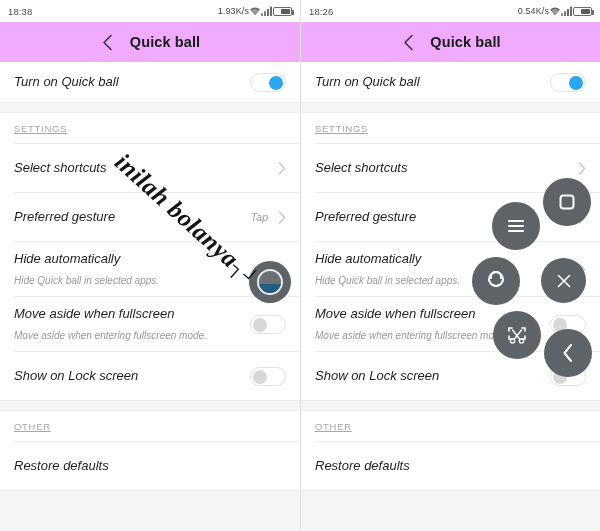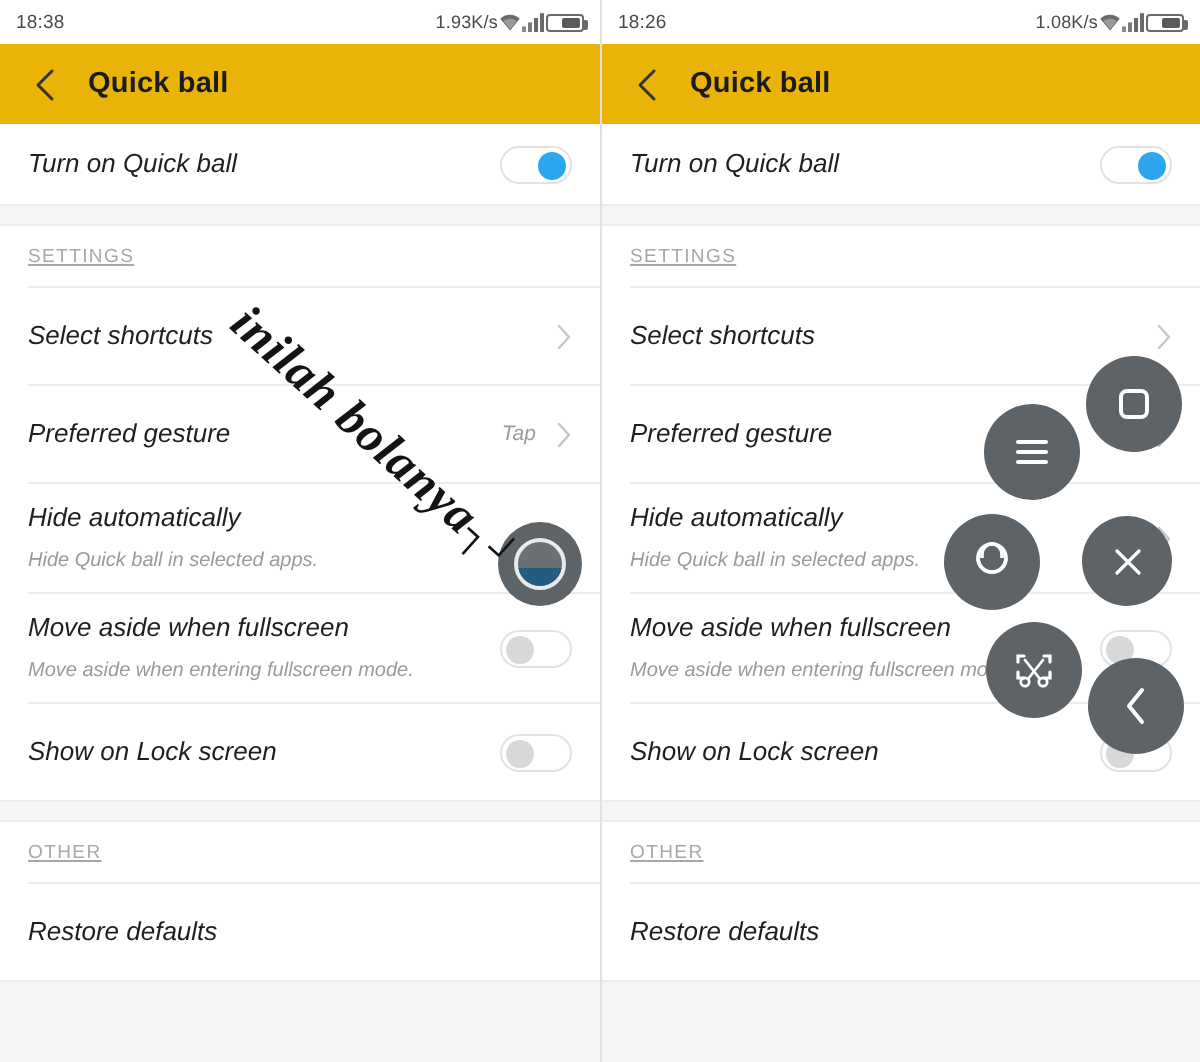--- a/index.html
+++ b/index.html
@@ -70,21 +70,22 @@
     border-radius: 1px;
     display: block;
   }
 
   
   .titlebar {
     height: 40px;
     display: flex;
     align-items: center;
     padding: 0 14px;
-    background: #eab308;
+    background: #f0abfc;
+    justify-content: center;
   }
   .back-chevron {
     width: 16px; height: 16px;
     margin-right: 14px;
     display: flex; align-items: center; justify-content: center;
     cursor: pointer;
   }
   .back-chevron svg { display: block; }
   .title-text {
     font-size: 14.5px;
@@ -365,21 +366,21 @@
 
     <div class="watermark"><span>inilah bolanya</span><span class="tail">┐┘</span></div>
   </div>
 
   <div class="panel right">
     <div class="panel-inner">
 
       <div class="statusbar">
         <span class="sb-time">18:26</span>
         <span class="sb-right">
-          <span class="sb-speed">1.08K/s</span>
+          <span class="sb-speed">0.54K/s</span>
           <span class="ico-wifi">
             <svg width="12" height="10" viewBox="0 0 12 10">
                 <path d="M6 9.3 L1.1 3.4 A7 7 0 0 1 10.9 3.4 Z" fill="#6a6a6a"></path>
                 <path d="M6 8.6 L2.6 4.5 A5.2 5.2 0 0 1 9.4 4.5 Z" fill="#9a9a9a"></path>
               </svg>
           </span>
           <span class="ico-signal">
             <svg width="12" height="10" viewBox="0 0 12 10">
                 <rect x="0" y="7.2" width="2" height="2.8" fill="#8a8a8a"></rect>
                 <rect x="3" y="5.2" width="2" height="4.8" fill="#7a7a7a"></rect>

